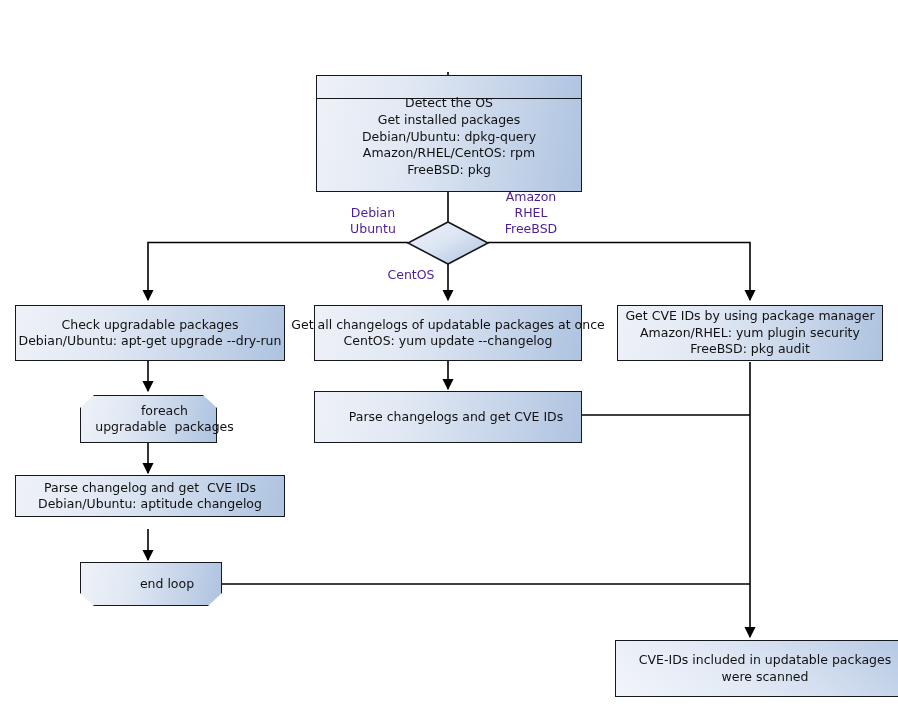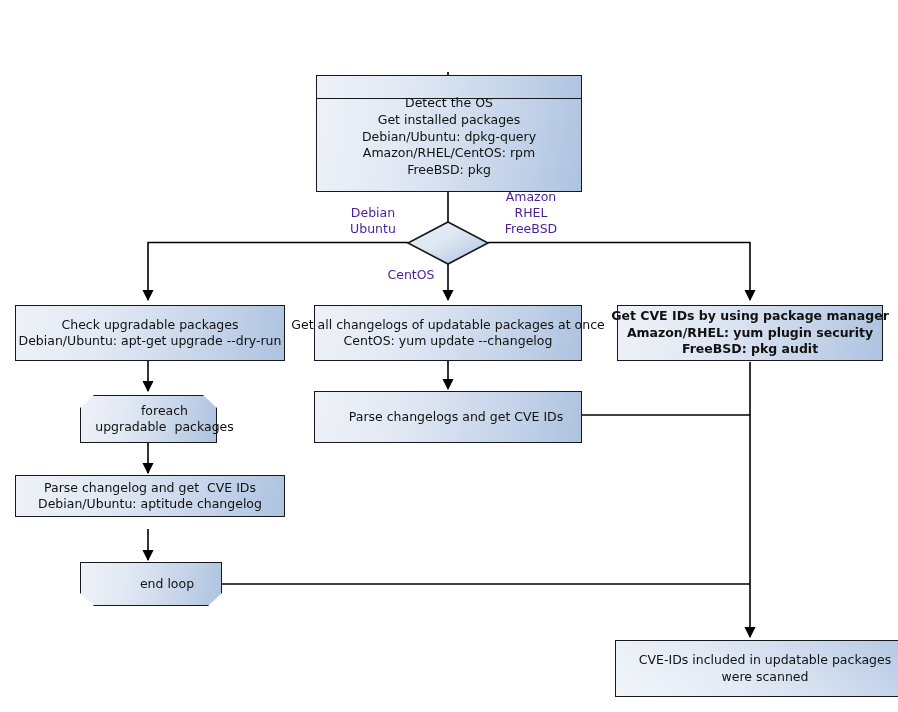--- a/index.html
+++ b/index.html
@@ -132,21 +132,21 @@
   <div class="node rect" style="left:15px;top:305px;width:270px;height:56px;">
     <span class="lbl">Check upgradable packages
 Debian/Ubuntu: apt-get upgrade --dry-run</span>
   </div>
 
   <div class="node rect" style="left:314px;top:305px;width:268px;height:56px;">
     <span class="lbl">Get all changelogs of updatable packages at once
 CentOS: yum update --changelog</span>
   </div>
 
-  <div class="node rect" style="left:617px;top:305px;width:266px;height:56px;font-weight:bold;">
+  <div class="node rect" style="left:617px;top:305px;width:266px;height:56px;">
     <span class="lbl">Get CVE IDs by using package manager
 Amazon/RHEL: yum plugin security
 FreeBSD: pkg audit</span>
   </div>
 
   <div class="node shape loop-start" style="left:80px;top:395px;width:137px;height:48px;">
     <span class="shapefill"></span>
     <span class="lbl">foreach
 upgradable  packages</span>
   </div>

